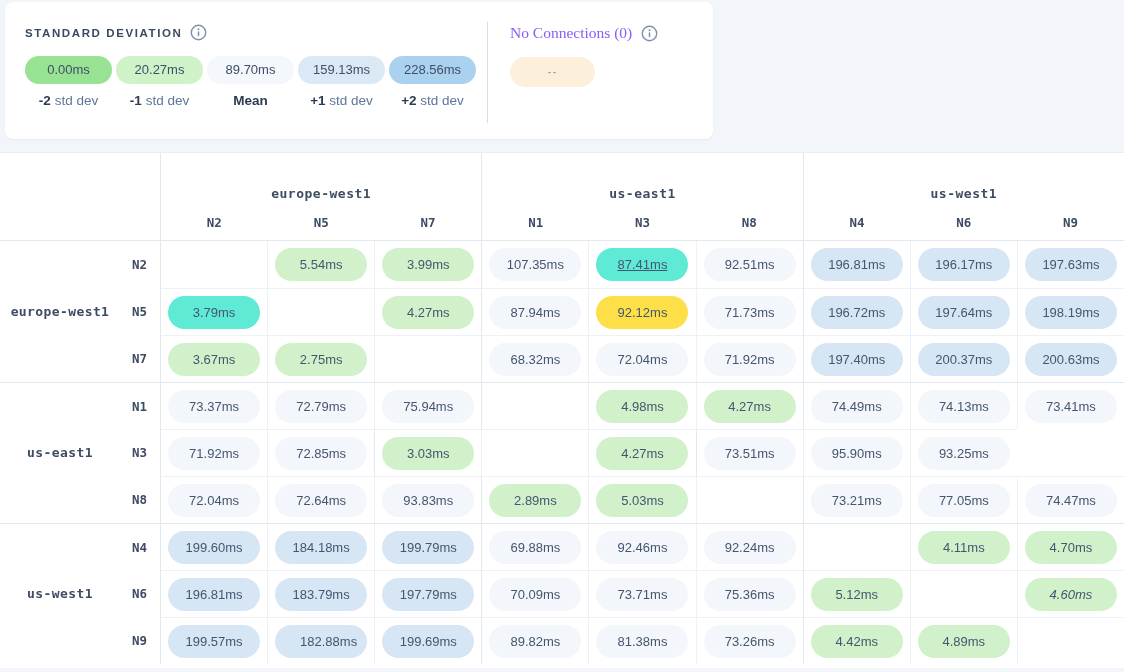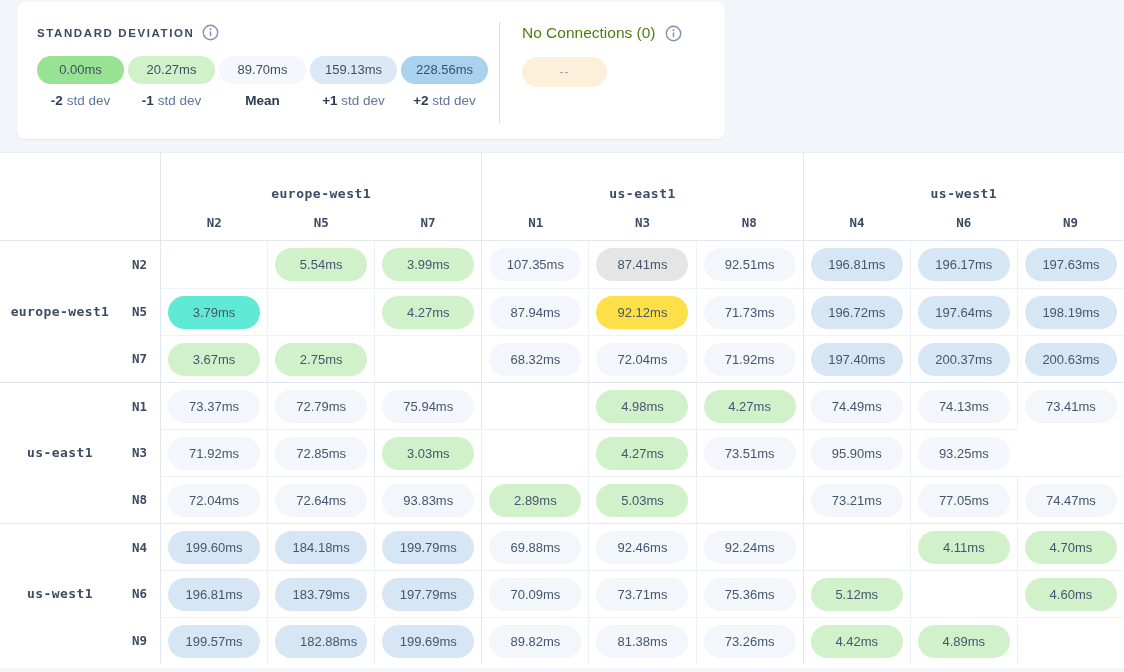--- a/index.html
+++ b/index.html
@@ -7,21 +7,21 @@
   body {
     background:#f2f5f9;
     font-family:"Liberation Sans", sans-serif;
     color:#46566e;
     position:relative;
   }
   .mono { font-family:"DejaVu Sans Mono", monospace; }
 
   
   .legend-card{
-    position:absolute; left:17px; top:2px; width:708px; height:137px;
+    position:absolute; left:5px; top:2px; width:708px; height:137px;
     background:#ffffff; border-radius:8px;
     box-shadow:0 1px 2px rgba(40,60,90,.06);
     display:flex;
   }
   .legend-left{ width:482px; padding:22px 0 0 20px; }
   .legend-divider{ width:1px; background:#d8dee6; margin:20px 0 16px 0; }
   .legend-right{ flex:1; padding:22px 0 0 22px; }
   .legend-title-row{ display:flex; align-items:center; gap:8px; }
   .legend-title{
     font-size:11.5px; font-weight:700; letter-spacing:1.6px;
@@ -31,21 +31,21 @@
   .legend-pills{ display:flex; gap:4px; margin-top:15px; }
   .legend-pill{
     flex:0 0 87px; height:28px; line-height:28px; border-radius:14px;
     text-align:center; font-size:13px; color:#3f4f66;
   }
   .legend-labels{ display:flex; gap:4px; margin-top:9px; }
   .legend-label{ flex:0 0 87px; text-align:center; font-size:13.5px; color:#5e7699; }
   .legend-label b{ color:#2d3b52; font-weight:700; }
 
   .nc-title-row{ display:flex; align-items:center; gap:9px; }
-  .nc-title{ font-size:15.5px; color:#4d7c0f; }
+  .nc-title{ font-size:15.5px; color:#8b5cf6;font-family:Liberation Serif, serif; }
   .nc-pill{
     margin-top:15px; width:85px; height:30px; line-height:30px;
     border-radius:15px; text-align:center; font-size:12px; color:#9aa2ae;
     letter-spacing:1px;
   }
 
   
   .matrix{
     position:absolute; left:0; top:152px; width:1124px; height:516px;
     background:#ffffff; border-top:1px solid #e9edf3;
@@ -168,21 +168,21 @@
       <div class="cell">
         <div class="pill" style="background: rgb(209, 241, 202);">5.54ms</div>
       </div>
       <div class="cell">
         <div class="pill" style="background: rgb(209, 241, 202);">3.99ms</div>
       </div>
       <div class="cell gstart">
         <div class="pill" style="background: rgb(243, 246, 250);">107.35ms</div>
       </div>
       <div class="cell">
-        <div class="pill" style="background: #e5e5e5;">87.41ms</div>
+        <div class="pill" style="background: #5eead4; text-decoration: underline;">87.41ms</div>
       </div>
       <div class="cell">
         <div class="pill" style="background: rgb(243, 246, 250);">92.51ms</div>
       </div>
       <div class="cell gstart">
         <div class="pill" style="background: rgb(215, 230, 244);">196.81ms</div>
       </div>
       <div class="cell">
         <div class="pill" style="background: rgb(215, 230, 244);">196.17ms</div>
       </div>
@@ -394,21 +394,21 @@
         <div class="pill" style="background: rgb(243, 246, 250);">73.71ms</div>
       </div>
       <div class="cell">
         <div class="pill" style="background: rgb(243, 246, 250);">75.36ms</div>
       </div>
       <div class="cell gstart">
         <div class="pill" style="background: rgb(209, 241, 202);">5.12ms</div>
       </div>
       <div class="cell"></div>
       <div class="cell">
-        <div class="pill" style="background: rgb(209, 241, 202);">4.60ms</div>
+        <div class="pill" style="background: rgb(209, 241, 202); font-style: italic;">4.60ms</div>
       </div>
     </div>
     <div class="m-row body-row inner">
       <div class="label-cell mono">
         <div class="region"></div>
         <div class="node">N9</div>
       </div>
       <div class="cell gstart">
         <div class="pill" style="background: rgb(215, 230, 244);">199.57ms</div>
       </div>

